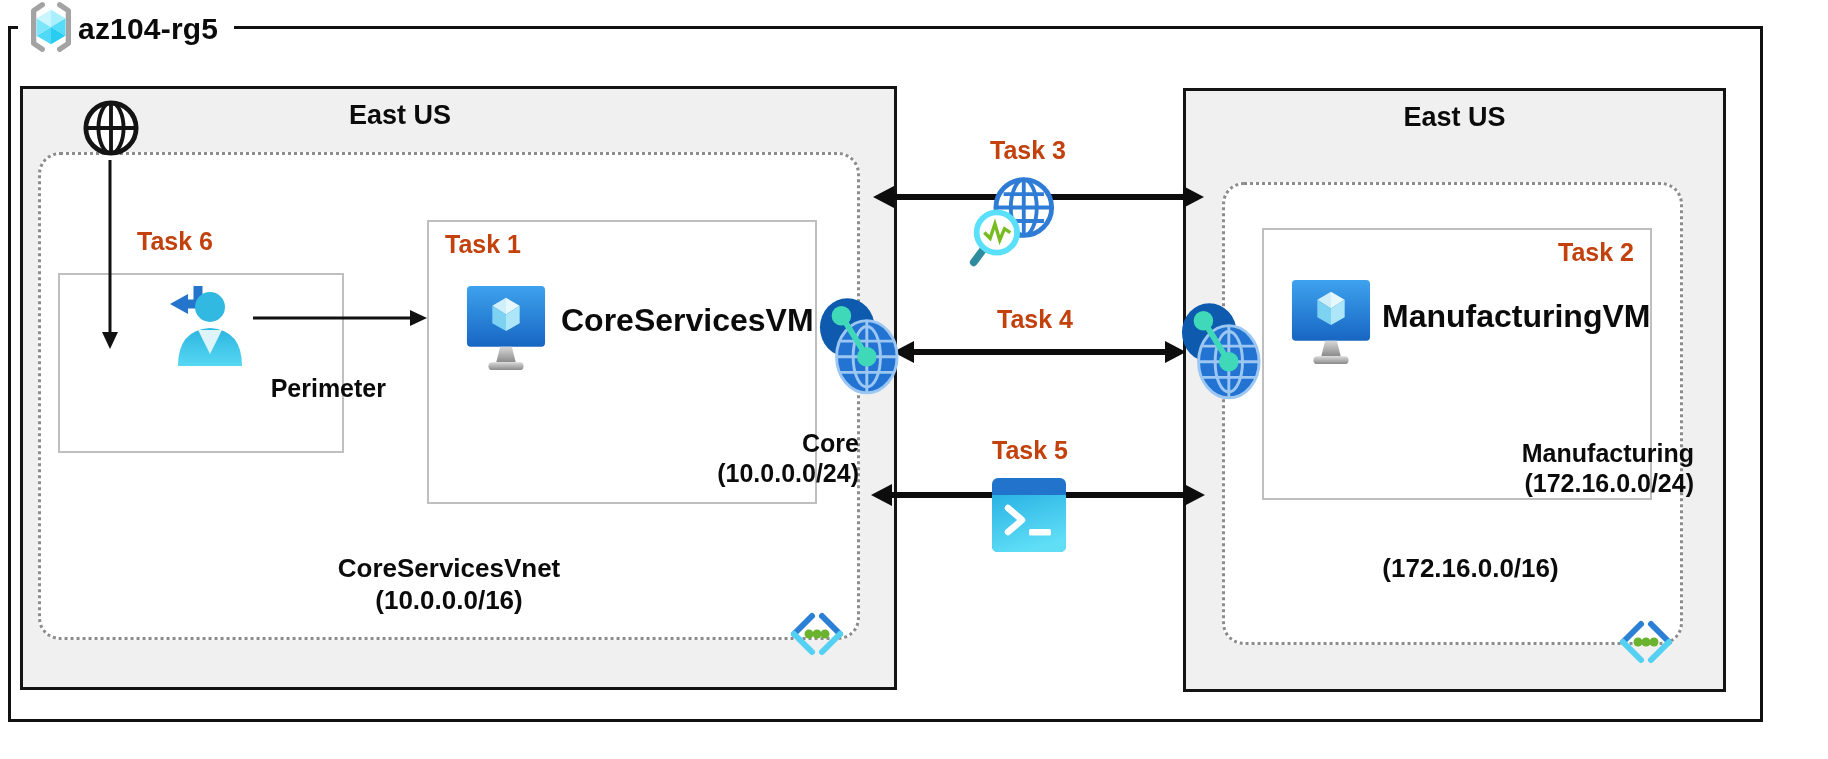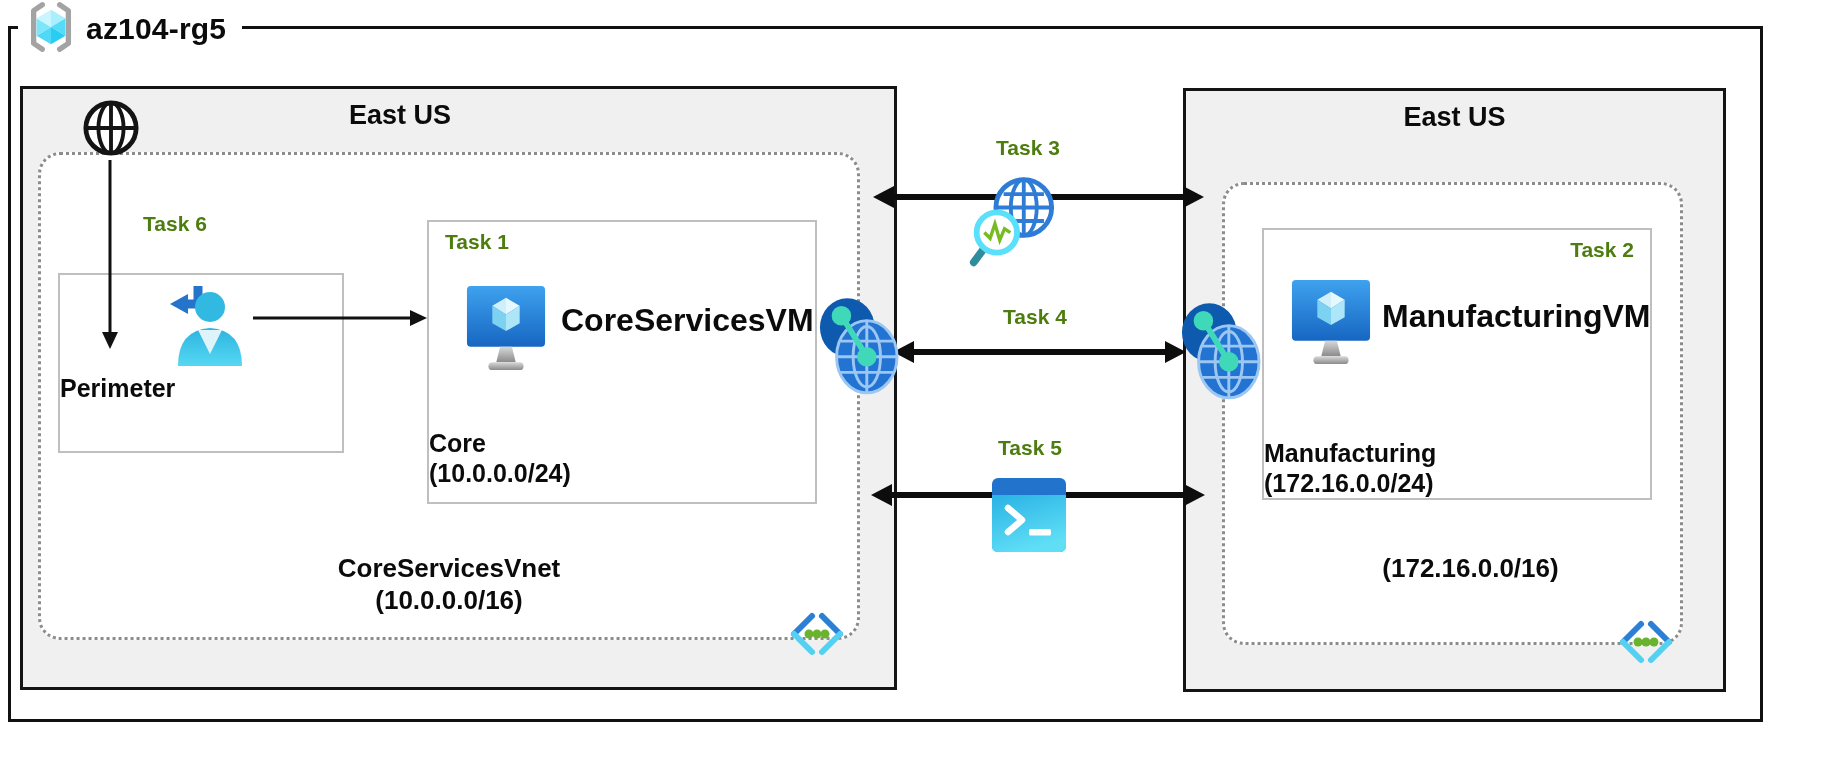--- a/index.html
+++ b/index.html
@@ -1,36 +1,36 @@
 <!DOCTYPE html>
 <html><head>
 <meta charset="utf-8">
 <style>
   html,body{margin:0;padding:0;background:#fff;}
   #canvas{position:relative;width:1828px;height:759px;background:#fff;overflow:hidden;
           font-family:"Liberation Sans","DejaVu Sans",sans-serif;font-weight:bold;color:#0b0b0b;}
   .abs{position:absolute;}
   #outer-rect{left:8px;top:26px;width:1755px;height:696px;border:3px solid #111;box-sizing:border-box;background:#fff;}
-  #rg-label{left:18px;top:0;height:58px;display:flex;align-items:center;gap:8px;background:#fff;
+  #rg-label{left:18px;top:0;height:58px;display:flex;align-items:center;background:#fff;
             padding:0 16px 0 6px;z-index:9;}
   #rg-label .rg-text{font-size:30px;letter-spacing:.2px;}
   .region{background:#f0f0f0;border:3px solid #141414;box-sizing:border-box;z-index:1;}
   #region-left{left:20px;top:86px;width:877px;height:604px;}
   #region-right{left:1183px;top:88px;width:543px;height:604px;}
   .region-title{font-size:27px;text-align:center;z-index:2;}
   .vnet{background:#fff;border:3px dotted #8c8c8c;border-radius:22px;box-sizing:border-box;z-index:2;}
   #vnet-left{left:38px;top:152px;width:822px;height:488px;}
   #vnet-right{left:1222px;top:182px;width:461px;height:463px;}
   .white-box{background:#fff;border:2px solid #bfbfbf;box-sizing:border-box;z-index:3;}
   #perimeter-box{left:58px;top:273px;width:286px;height:180px;}
   #task1-box{left:427px;top:220px;width:390px;height:284px;}
   #task2-box{left:1262px;top:228px;width:390px;height:272px;}
-  .task-label{font-size:21px;color:#4d7c0f;z-index:4;}
+  .task-label{font-size:25px;color:#c2410c;z-index:4;}
   .center-text{text-align:center;}
-  .box-caption{font-size:25px;line-height:30px;text-align:left;width:100%;}
+  .box-caption{font-size:25px;line-height:30px;text-align:right;width:100%;padding-left:44px;}
   .vnet-caption{font-size:26px;line-height:32px;text-align:center;z-index:3;}
   .vm-name{font-size:32px;}
   #overlay{left:0;top:0;z-index:4;pointer-events:none;}
   .icon-layer{z-index:5;}
   .mid-label{width:170px;text-align:center;}
 </style>
 </head>
 <body>
 
 <div id="canvas">
@@ -60,21 +60,21 @@
     <svg width="58" height="60" viewBox="0 0 60 62">
       <circle cx="30" cy="30" r="26" fill="#fff" stroke="#141414" stroke-width="5"></circle>
       <ellipse cx="30" cy="30" rx="13" ry="26" fill="none" stroke="#141414" stroke-width="4"></ellipse>
       <line x1="5" y1="30" x2="55" y2="30" stroke="#141414" stroke-width="4"></line>
       <line x1="30" y1="5" x2="30" y2="55" stroke="#141414" stroke-width="4"></line>
     </svg>
   </div>
 
   <div class="abs vnet" id="vnet-left"></div>
 
-  <div class="abs task-label center-text" style="left:110px;top:212px;width:130px;">Task 6</div>
+  <div class="abs task-label center-text" style="left:110px;top:227px;width:130px;">Task 6</div>
 
   <div class="abs white-box" id="perimeter-box">
     <div class="abs icon-layer" style="left:88px;top:4px;">
       <svg width="104" height="94" viewBox="0 0 104 92">
         <defs>
           <linearGradient id="pgrad" x1="0" y1="0" x2="0" y2="1">
             <stop offset="0" stop-color="#2cb4e0"></stop>
               <stop offset="1" stop-color="#56d8f3"></stop>
           </linearGradient>
         </defs>

